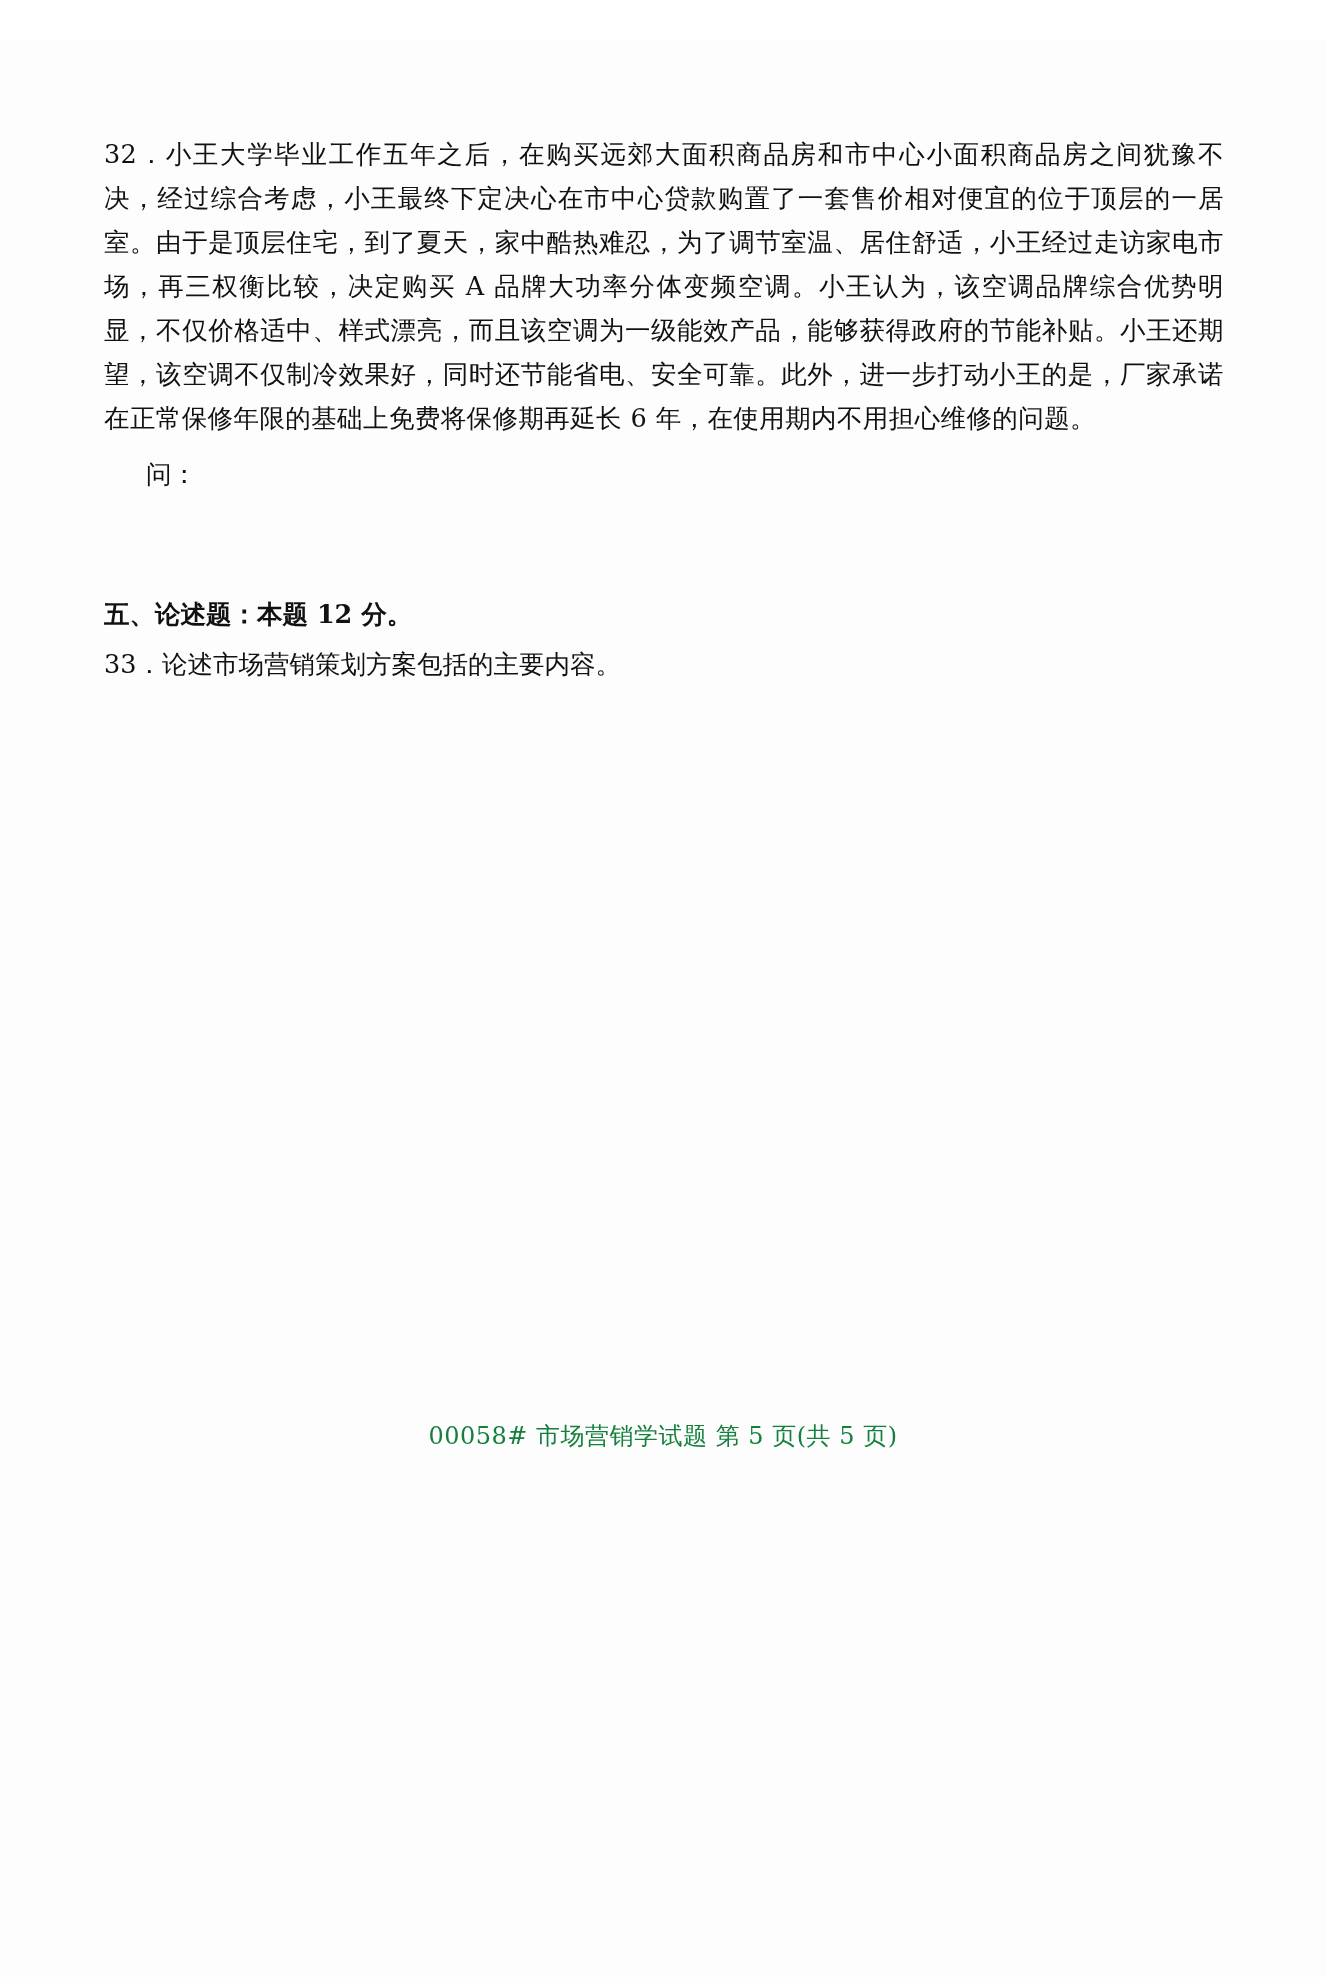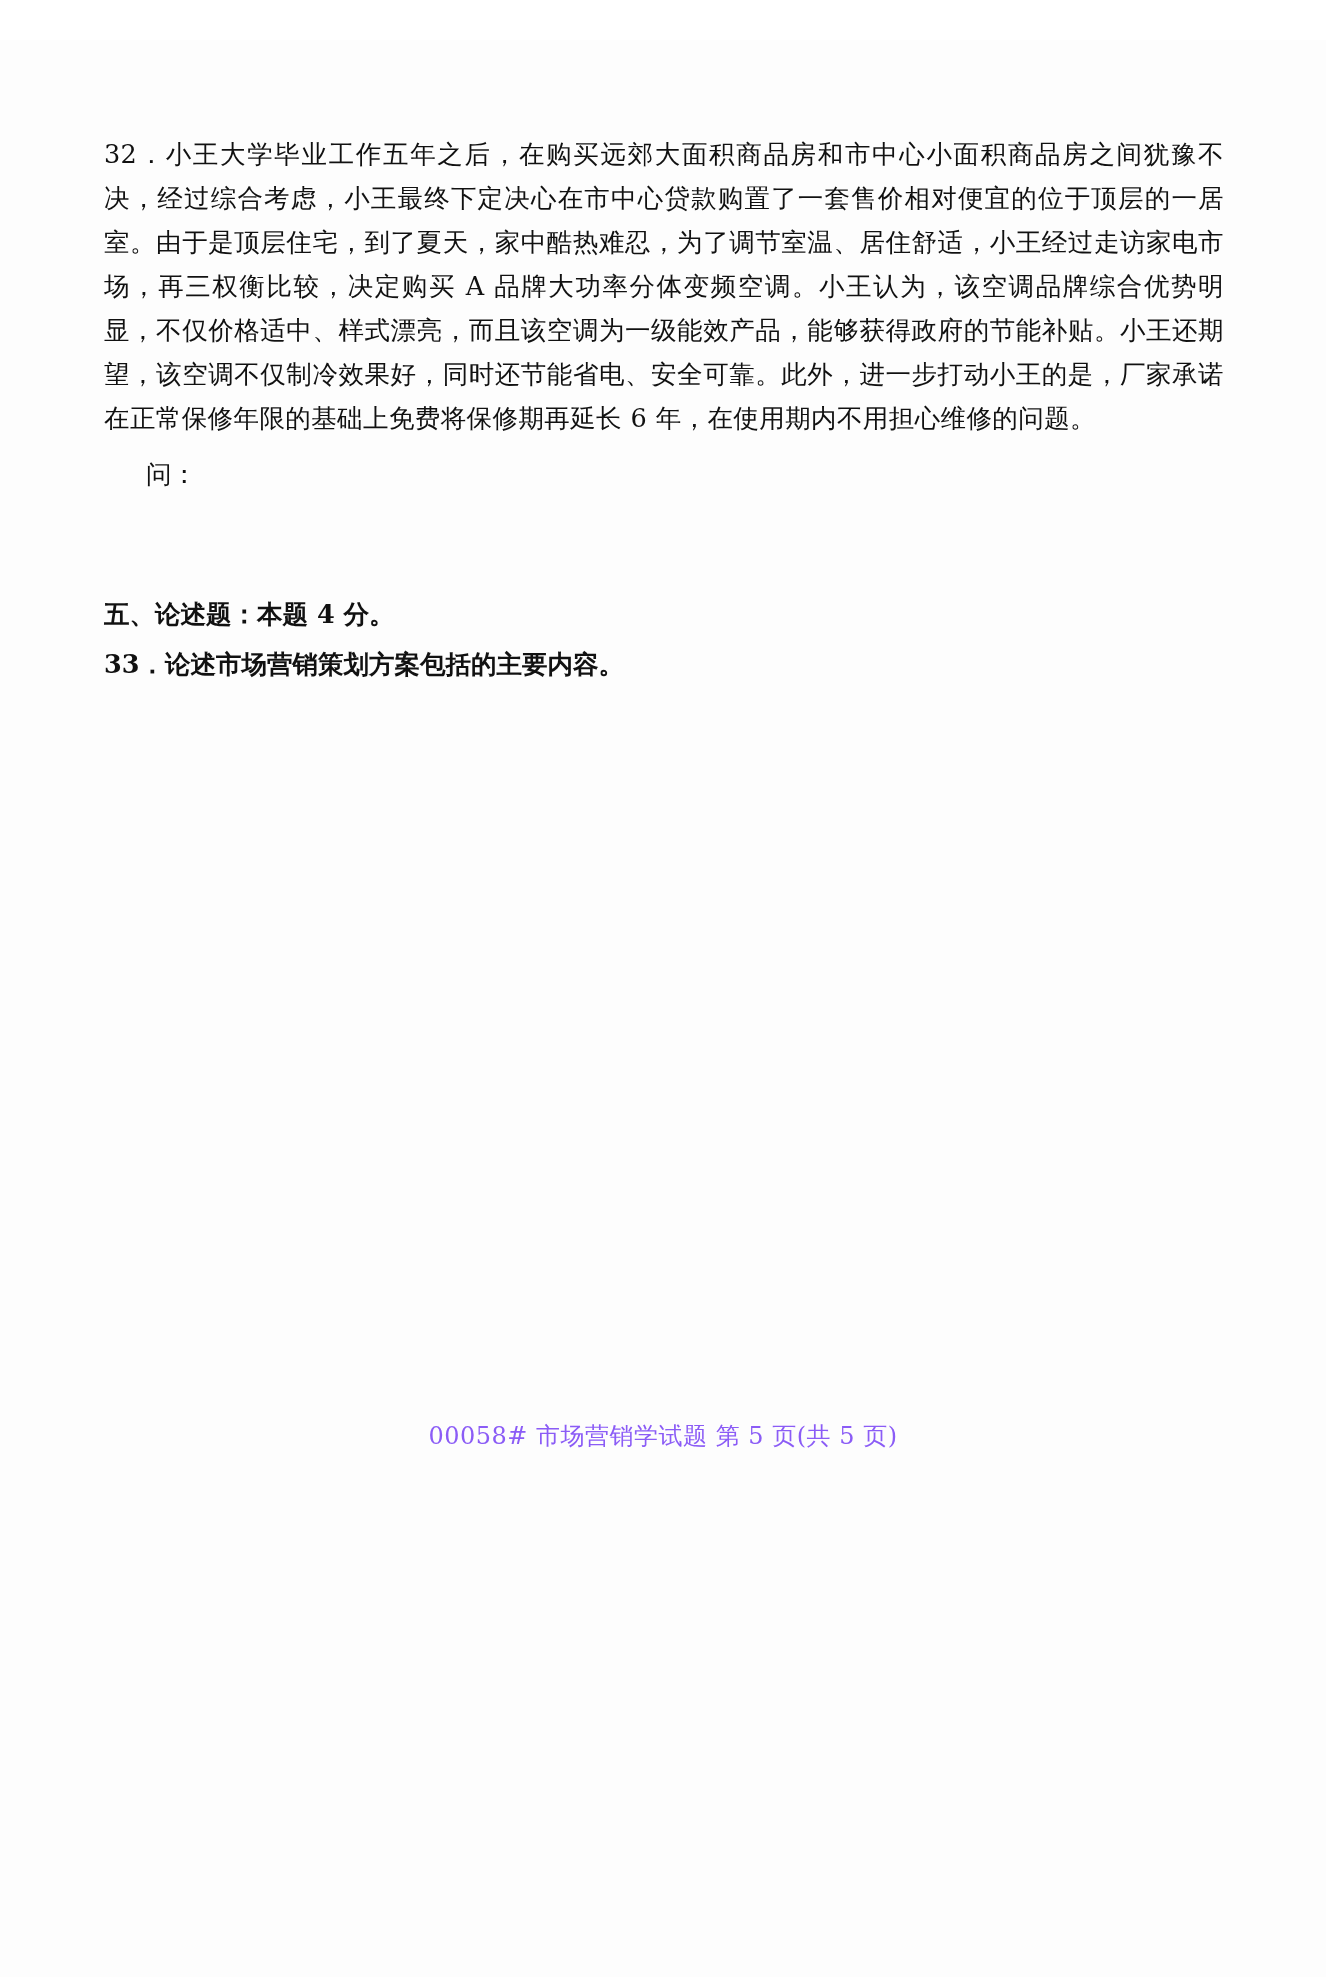--- a/index.html
+++ b/index.html
@@ -62,46 +62,45 @@
   .section-head {
     font-size: 25.5px;
     line-height: 44px;
     font-weight: bold;
     margin-top: 96px;
   }
   .section-q {
     font-size: 25.5px;
     line-height: 44px;
     margin-top: 6px;
-    font-weight: bold;
   }
   .footer {
     position: absolute;
     left: 0;
     top: 1380px;
     width: 1326px;
     text-align: center;
     font-size: 24px;
-    color: #8b5cf6;
+    color: #15803d;
     letter-spacing: 0.5px;
   }
 </style>
 </head>
 <body>
 
 <div class="page">
 
   <div class="content">
 
     <p class="para"><span class="q-number">32．</span><span>小王大学毕业工作五年之后，在购买远郊大面积商品房和市中心小面积商品房之间犹豫不决，经过综合考虑，小王最终下定决心在市中心贷款购置了一套售价相对便宜的位于顶层的一居室。由于是顶层住宅，到了夏天，家中酷热难忍，为了调节室温、居住舒适，小王经过走访家电市场，再三权衡比较，决定购买 A 品牌大功率分体变频空调。小王认为，该空调品牌综合优势明显，不仅价格适中、样式漂亮，而且该空调为一级能效产品，能够获得政府的节能补贴。小王还期望，该空调不仅制冷效果好，同时还节能省电、安全可靠。此外，进一步打动小王的是，厂家承诺在正常保修年限的基础上免费将保修期再延长 6 年，在使用期内不用担心维修的问题。</span></p>
 
     <div class="ask-line">问：</div>
 
 
-    <div class="section-head">五、论述题：本题 4 分。</div>
+    <div class="section-head">五、论述题：本题 12 分。</div>
 
     <div class="section-q">33．论述市场营销策划方案包括的主要内容。</div>
 
   </div>
 
   <div class="footer">00058# 市场营销学试题 第 5 页(共 5 页)</div>
 
 </div>
 
 </body></html>

